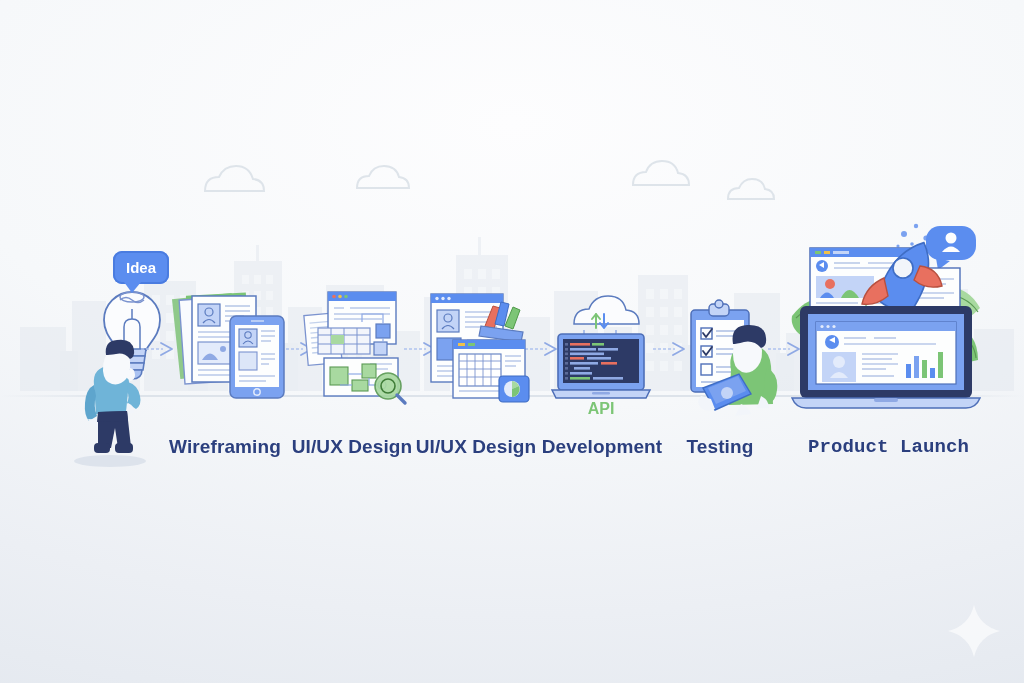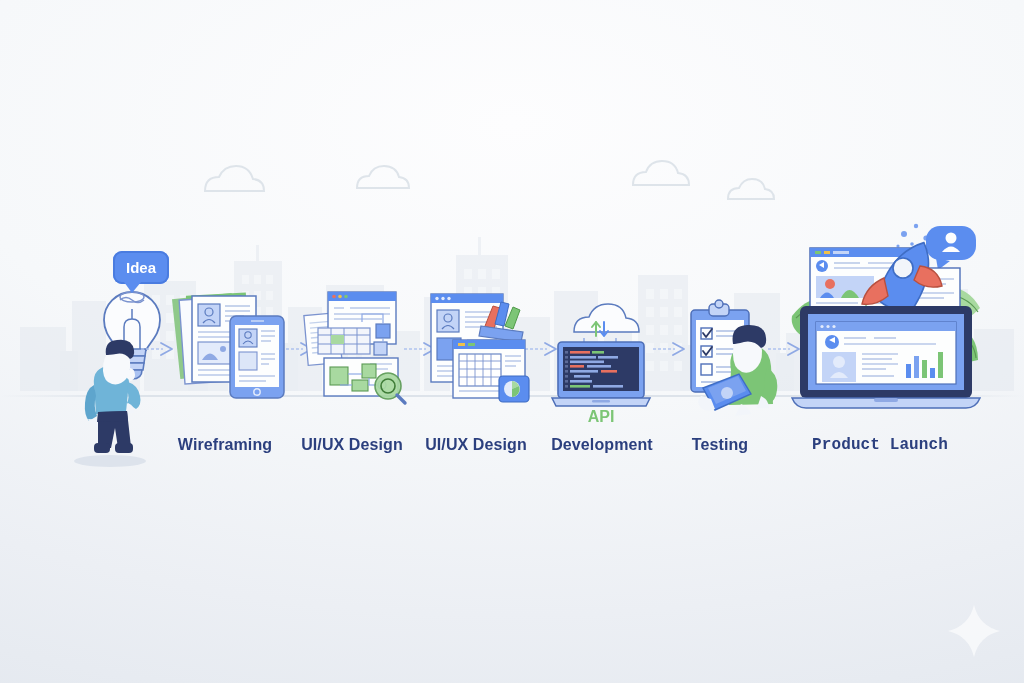--- a/index.html
+++ b/index.html
@@ -18,21 +18,21 @@
   .city{position:absolute;left:0;bottom:292px;width:1024px;height:160px;opacity:.5;}
   .ground{position:absolute;left:0;bottom:286px;width:1024px;height:2px;background:linear-gradient(90deg,rgba(222,228,236,0) 0%,#dde3ea 12%,#dde3ea 88%,rgba(222,228,236,0) 100%);}
 
   
   .sparkle{position:absolute;right:22px;bottom:24px;width:56px;height:56px;opacity:.85;}
 
   
   .step{position:absolute;}
   .label{
     position:absolute;text-align:center;
-    font-weight:700;font-size:16px;color:#2b3f7e;letter-spacing:.1px;white-space:nowrap;
+    font-weight:700;font-size:19px;color:#2b3f7e;letter-spacing:.1px;white-space:nowrap;
   }
   .arrow{position:absolute;top:341px;width:34px;height:16px;}
   .bubble{
     position:absolute;left:113px;top:251px;width:56px;height:33px;background:#5b8def;border-radius:9px;
     box-shadow:inset 0 0 0 2px #4a7ce0;
   }
   .bubble span{
     display:block;text-align:center;line-height:33px;color:#fff;font-size:15px;font-weight:700;
   }
   .bubble:after{
@@ -463,21 +463,21 @@
       <g>
         <rect x="76" y="94" width="30" height="26" rx="4" fill="#5b8def" stroke="#3f6dc4" stroke-width="1.2"></rect>
         <circle cx="89" cy="107" r="8" fill="#e3ebfb"></circle>
         <path d="M89 107 l0 -8 a8 8 0 0 1 7 5 z" fill="#a8d9a0"></path>
         <path d="M89 107 l7 -3 a8 8 0 0 1 -7 11 z" fill="#7cc576"></path>
       </g>
     </svg>
   </div>
   <div class="label" style="left:406px;top:436px;width:140px;">UI/UX Design</div>
 
-  <div class="step" style="left:546px;top:298px;width:110px;height:126px;">
+  <div class="step" style="left:546px;top:290px;width:110px;height:126px;">
     <svg width="110" height="126" viewBox="0 0 110 126">
 
       <g>
         <path d="M28 34 q0 -15 15 -15 q5 -13 19 -13 q15 0 18 14 q13 1 13 14 z" fill="#fbfcfe" stroke="#5b7bbf" stroke-width="1.5"></path>
         <path d="M50 24 l0 14 M50 24 l-4 5 M50 24 l4 5" fill="none" stroke="#7cc576" stroke-width="2" stroke-linecap="round"></path>
         <path d="M58 38 l0 -14 M58 38 l-4 -5 M58 38 l4 -5" fill="none" stroke="#5b8def" stroke-width="2" stroke-linecap="round"></path>
         <line x1="38" y1="40" x2="38" y2="45" stroke="#8fa9e4" stroke-width="1.4"></line>
         <line x1="70" y1="40" x2="70" y2="45" stroke="#8fa9e4" stroke-width="1.4"></line>
       </g>
 

